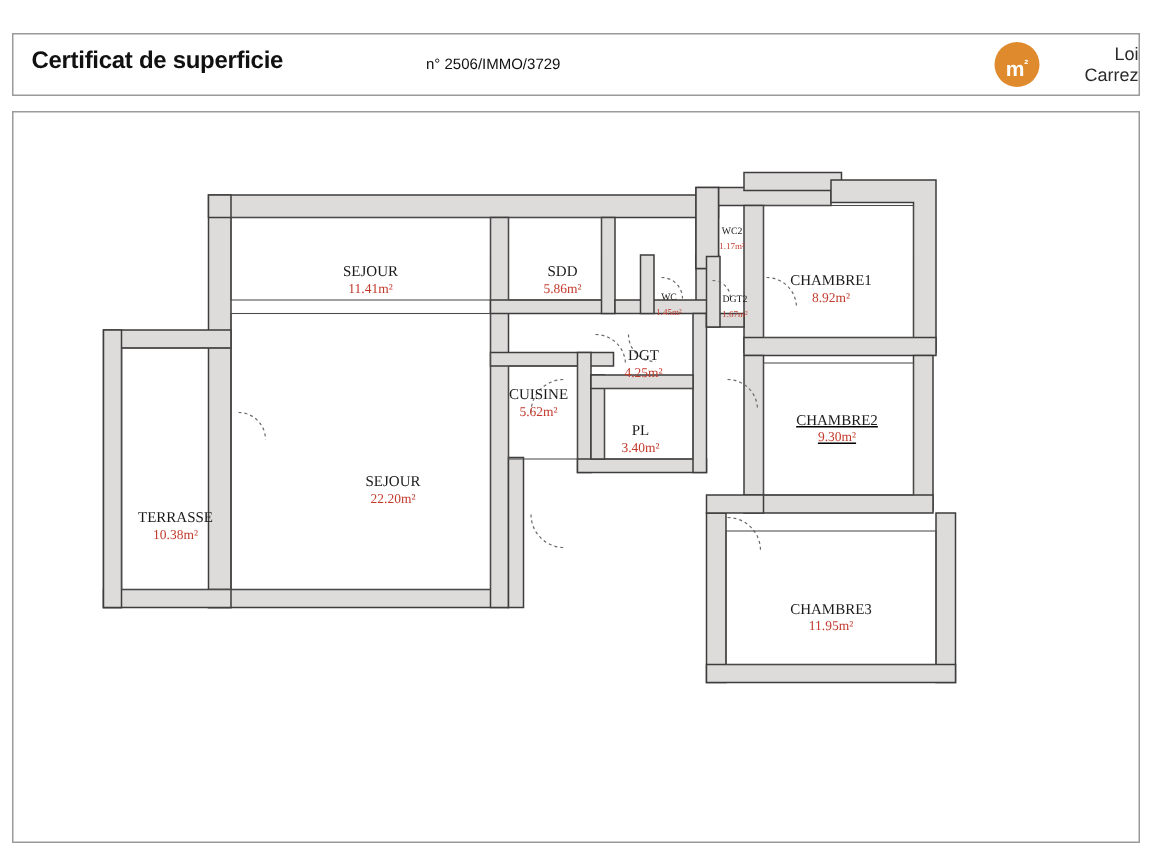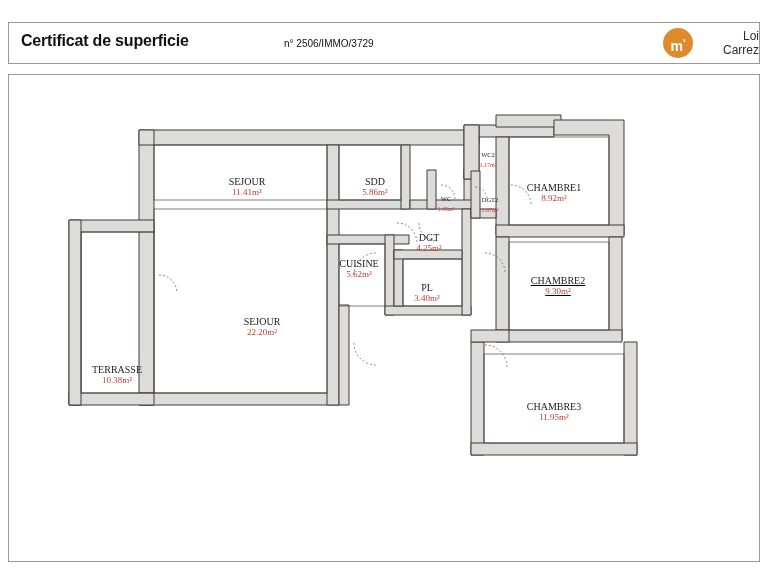--- a/index.html
+++ b/index.html
@@ -253,21 +253,21 @@
       <span class="room-area">3.40m²</span>
     </div>
     <div class="room-label" style="left:549px; top:211px;text-decoration:underline;">
       <span class="room-name">CHAMBRE2</span>
       <span class="room-area">9.30m²</span>
     </div>
     <div class="room-label" style="left:253px; top:236px;margin-top:16px;">
       <span class="room-name">SEJOUR</span>
       <span class="room-area">22.20m²</span>
     </div>
-    <div class="room-label" style="left:108px; top:276px;margin-top:24px;">
+    <div class="room-label" style="left:108px; top:276px;">
       <span class="room-name">TERRASSE</span>
       <span class="room-area">10.38m²</span>
     </div>
     <div class="room-label" style="left:545px; top:337px;">
       <span class="room-name">CHAMBRE3</span>
       <span class="room-area">11.95m²</span>
     </div>
   </div>
 
 </div>

